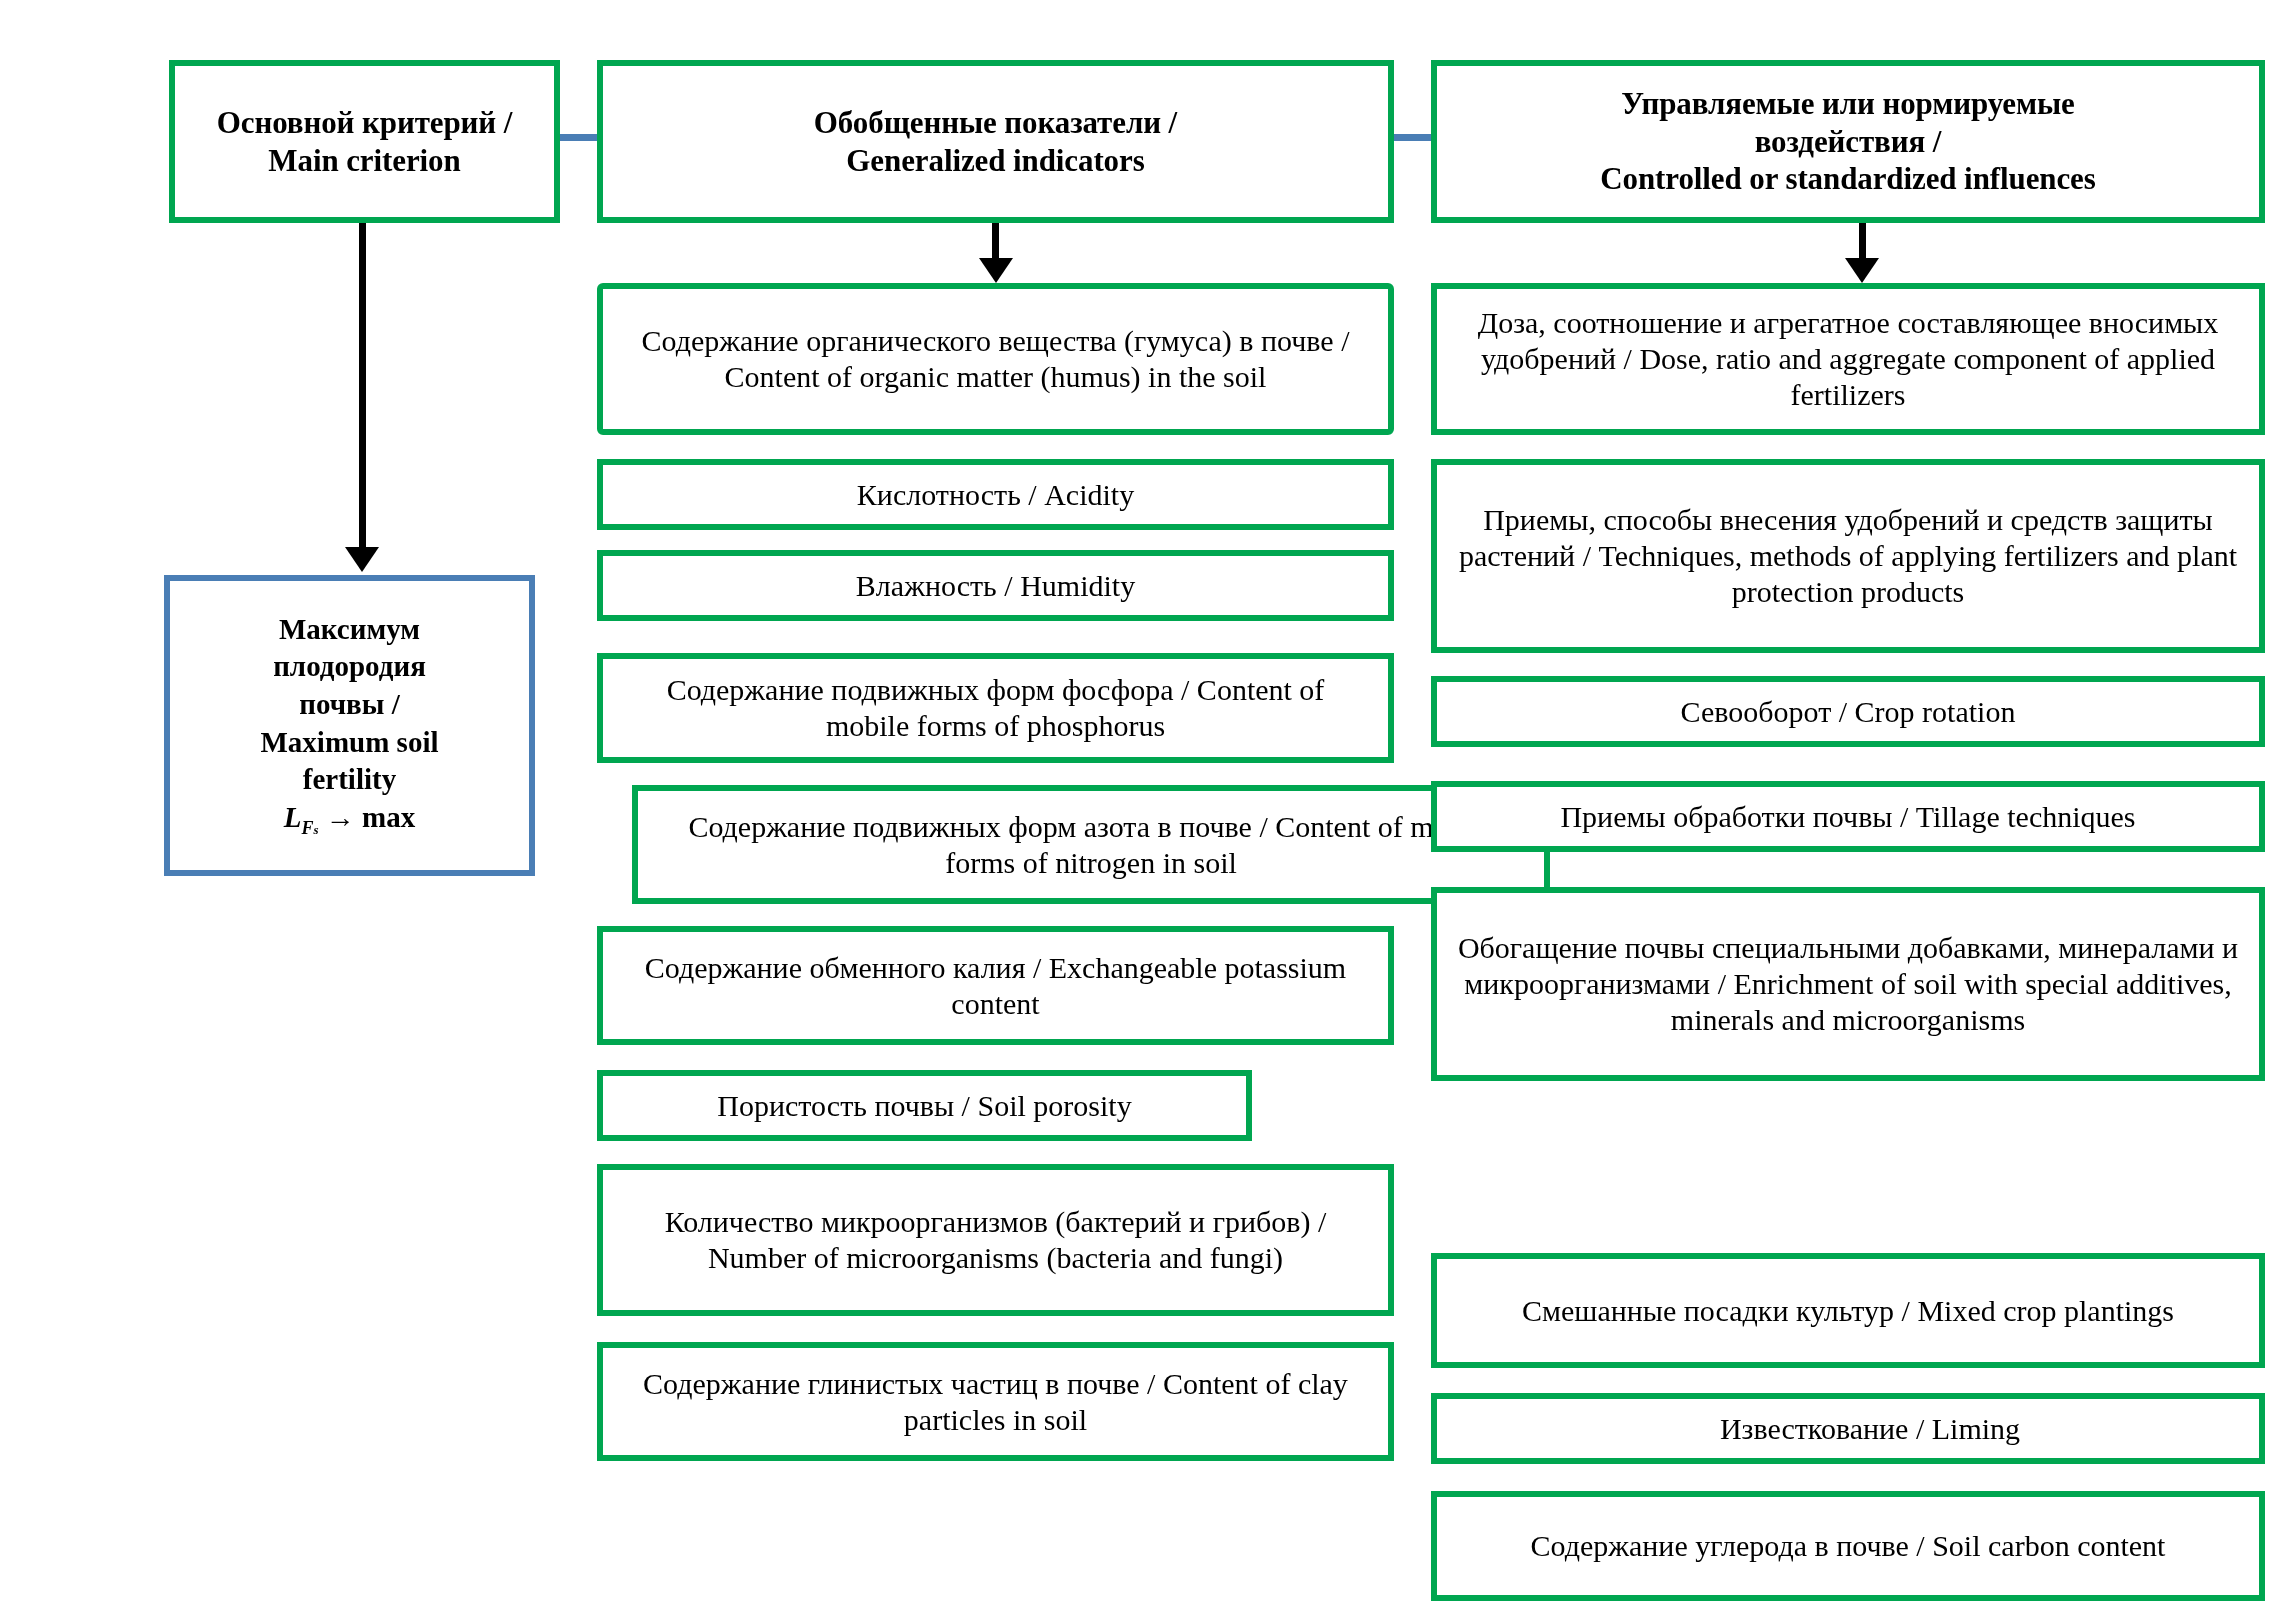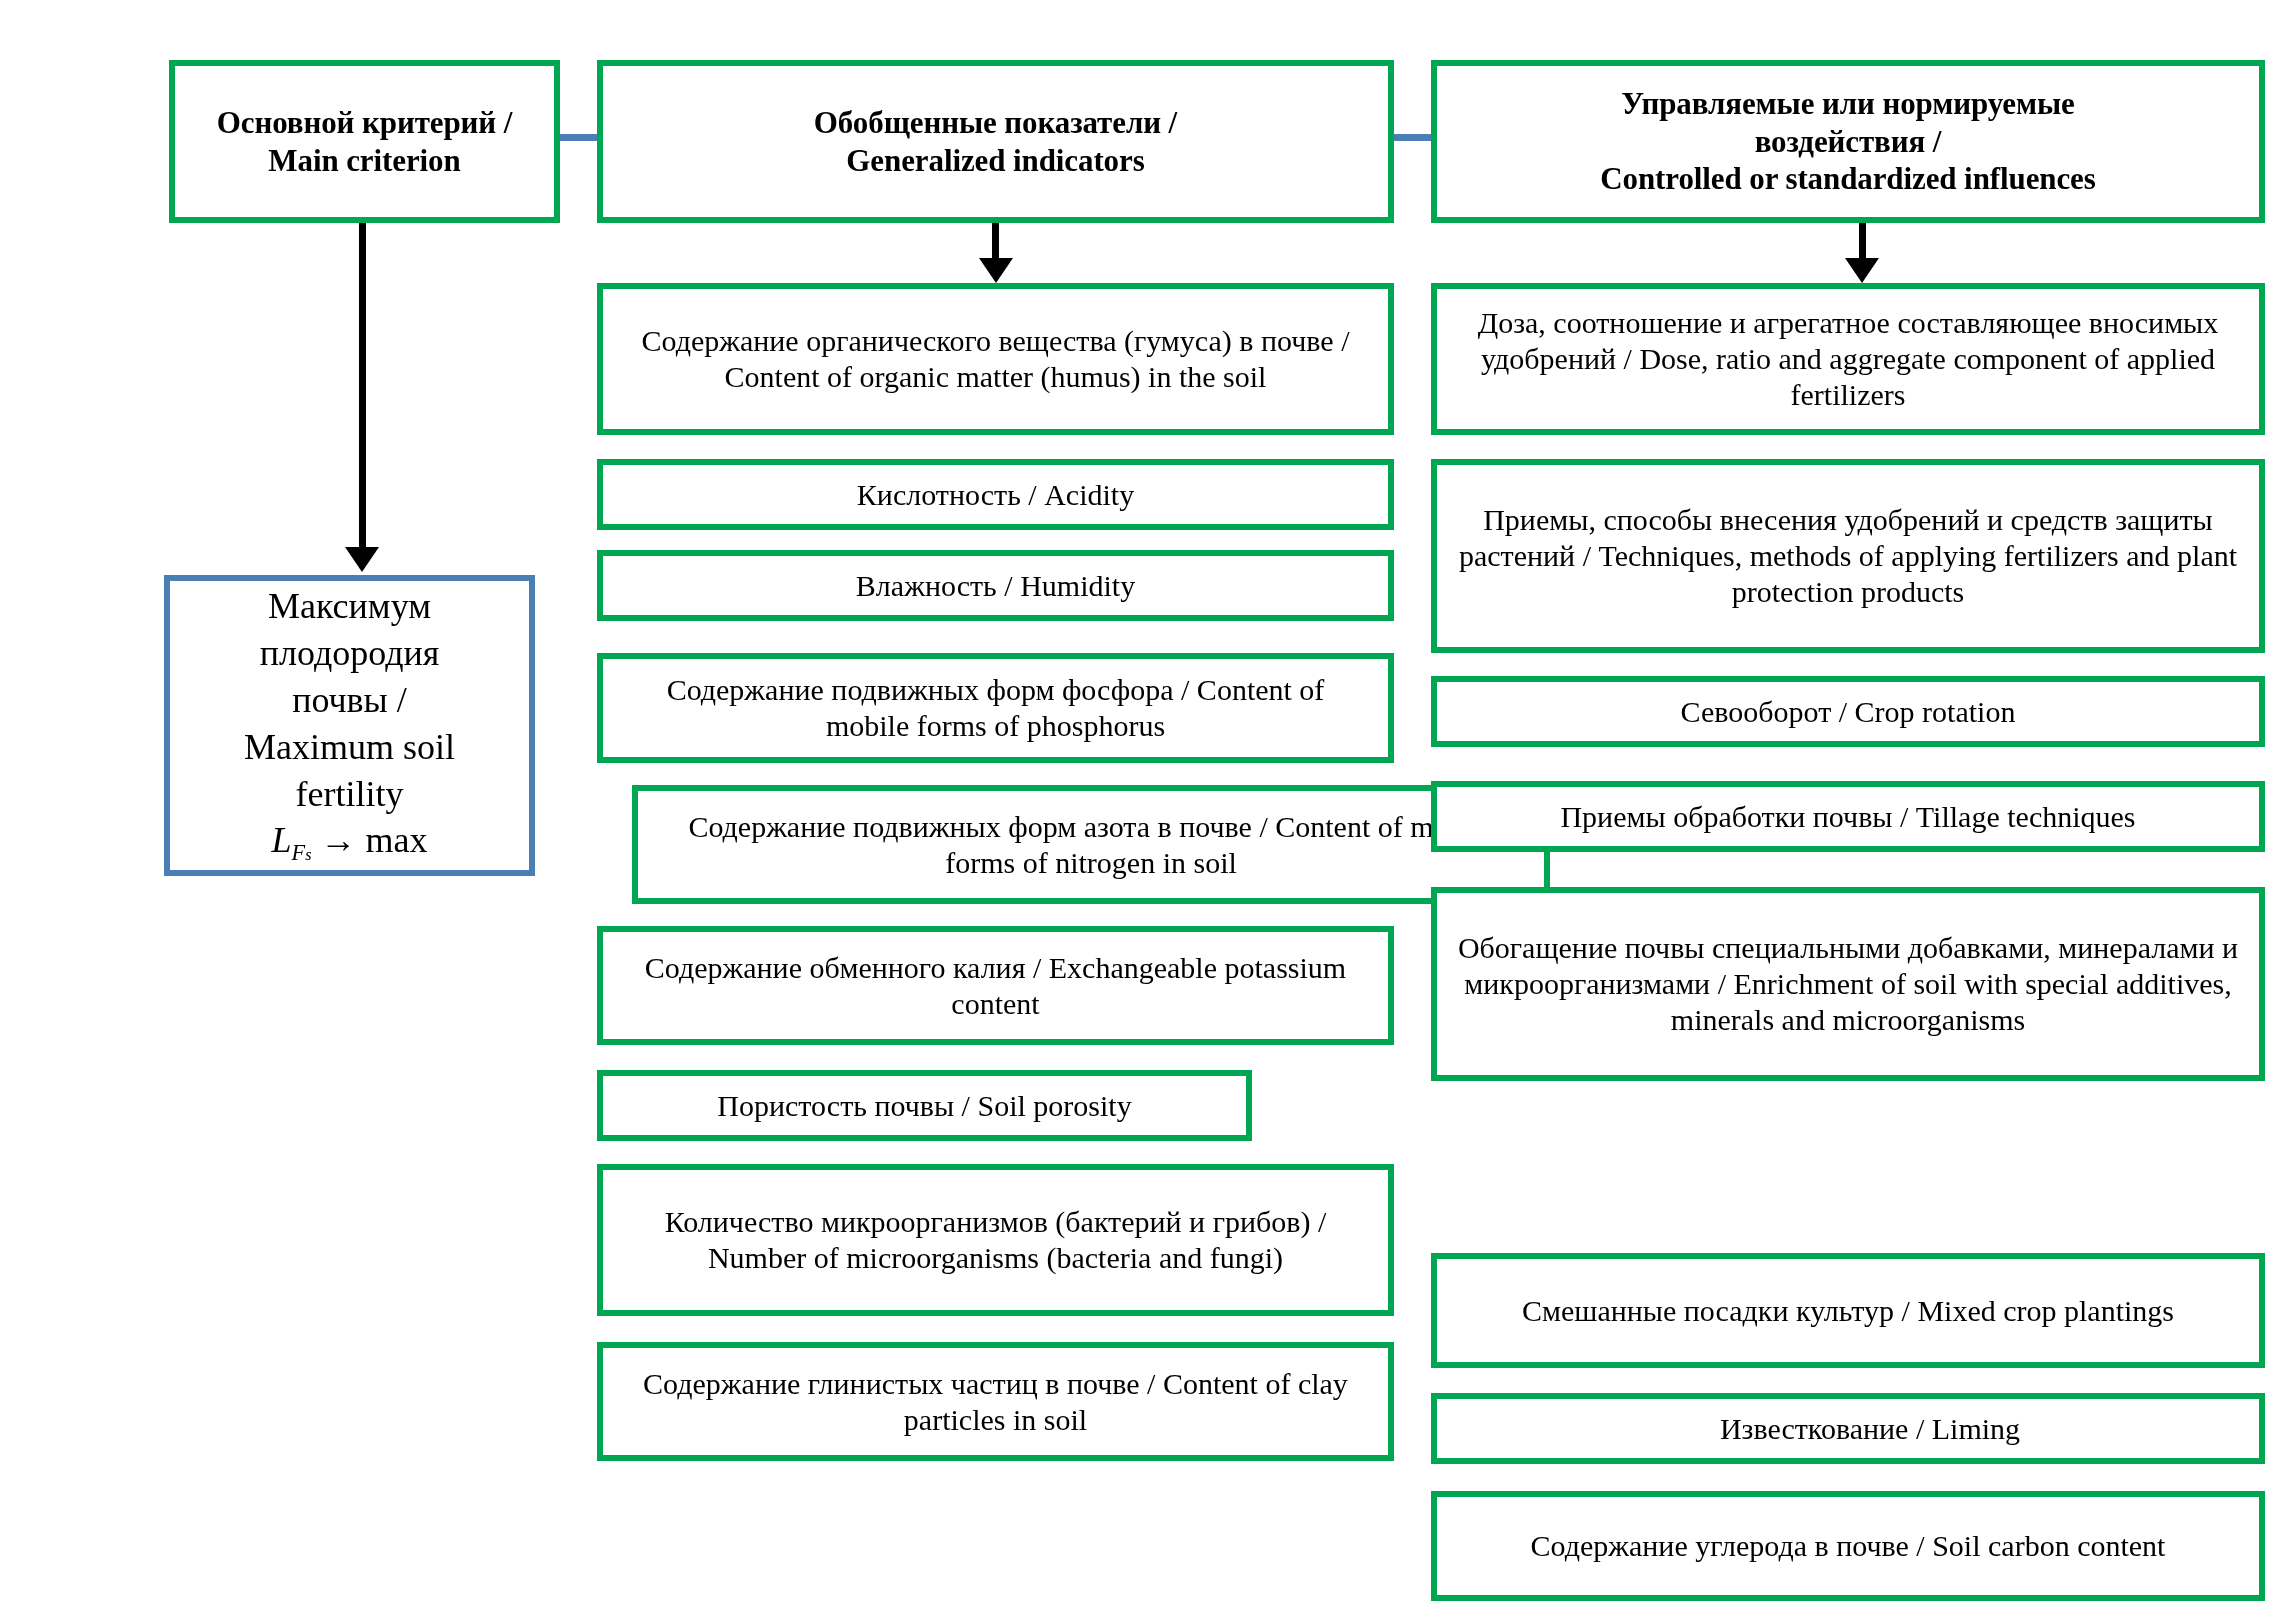--- a/index.html
+++ b/index.html
@@ -45,22 +45,22 @@
     font-weight: normal;
     font-size: 30px;
     line-height: 1.20;
   }
 
   .item-box .inner {
     padding: 0 19px;
   }
 
   .criterion-box {
-    font-weight: normal;
-    font-size: 36px;
+    font-weight: bold;
+    font-size: 29px;
     line-height: 1.30;
   }
 
   .box .inner {
     width: 100%;
   }
 
   
   .hconn {
     position: absolute;
@@ -123,21 +123,21 @@
       <span>Обобщенные показатели /</span><br>
       <span>Generalized indicators</span>
     </div>
   </div>
 
   <div class="hconn" style="left:1394px; top:134px; width:37px;"></div>
 
   <div class="arrow-line" style="left:992px; top:223px; height:37px;"></div>
   <div class="arrow-head" style="left:979px; top:258px;"></div>
 
-  <div class="box green-box item-box" style="left:597px; top:283px; width:797px; height:152px;">
+  <div class="box green-box item-box" style="left:597px; top:283px; width:797px; height:152px;border-radius:6px;">
     <div class="inner">Содержание органического вещества (гумуса) в почве / Content of organic matter (humus) in the soil</div>
   </div>
 
   <div class="box green-box item-box" style="left:597px; top:459px; width:797px; height:71px;">
     <div class="inner">Кислотность / Acidity</div>
   </div>
 
   <div class="box green-box item-box" style="left:597px; top:550px; width:797px; height:71px;">
     <div class="inner">Влажность / Humidity</div>
   </div>

